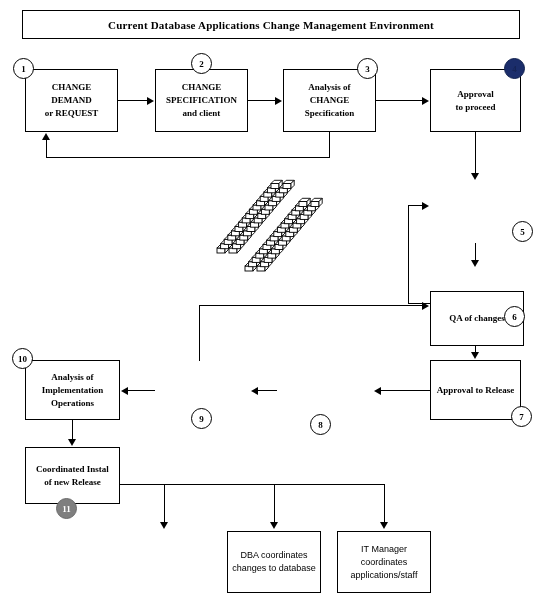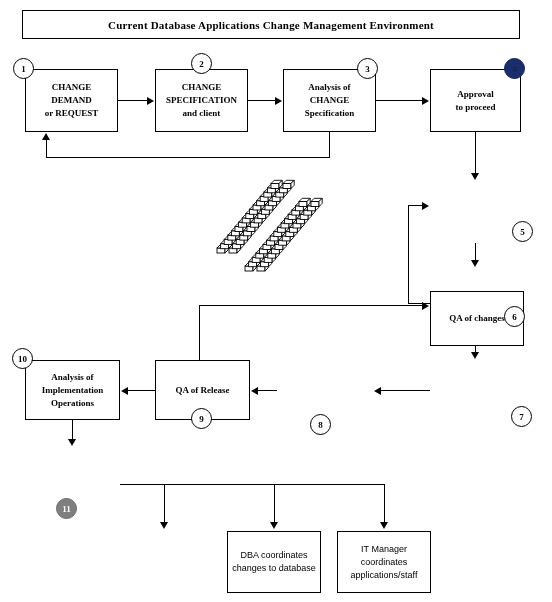--- a/index.html
+++ b/index.html
@@ -169,36 +169,42 @@
     </div>
   </div>
 
 
   <div class="box" style="left:430px; top:252px; width:94px; height:55px;margin-top:39px;">
     <div>
       <span class="txt">QA of changes</span>
     </div>
   </div>
 
-
-
-  <div class="box" style="left:155px; top:360px; width:95px; height:60px;">
-    <div>
-      <span class="txt">QA of Release</span>
-    </div>
-  </div>
+  <div class="box" style="left:430px; top:360px; width:91px; height:60px;">
+    <div>
+      <span class="txt">Approval to Release</span>
+    </div>
+  </div>
+
+
 
   <div class="box" style="left:25px; top:360px; width:95px; height:60px;">
     <div>
       <span class="txt">Analysis of</span>
       <span class="txt">Implementation</span>
       <span class="txt">Operations</span>
     </div>
   </div>
 
+  <div class="box" style="left:25px; top:447px; width:95px; height:57px;">
+    <div>
+      <span class="txt">Coordinated Instal</span>
+      <span class="txt">of new Release</span>
+    </div>
+  </div>
 
 
   <div class="box sans" style="left:337px; top:531px; width:94px; height:62px;">
     <div>
       <span class="txt">IT Manager</span>
       <span class="txt">coordinates</span>
       <span class="txt">applications/staff</span>
     </div>
   </div>
 

